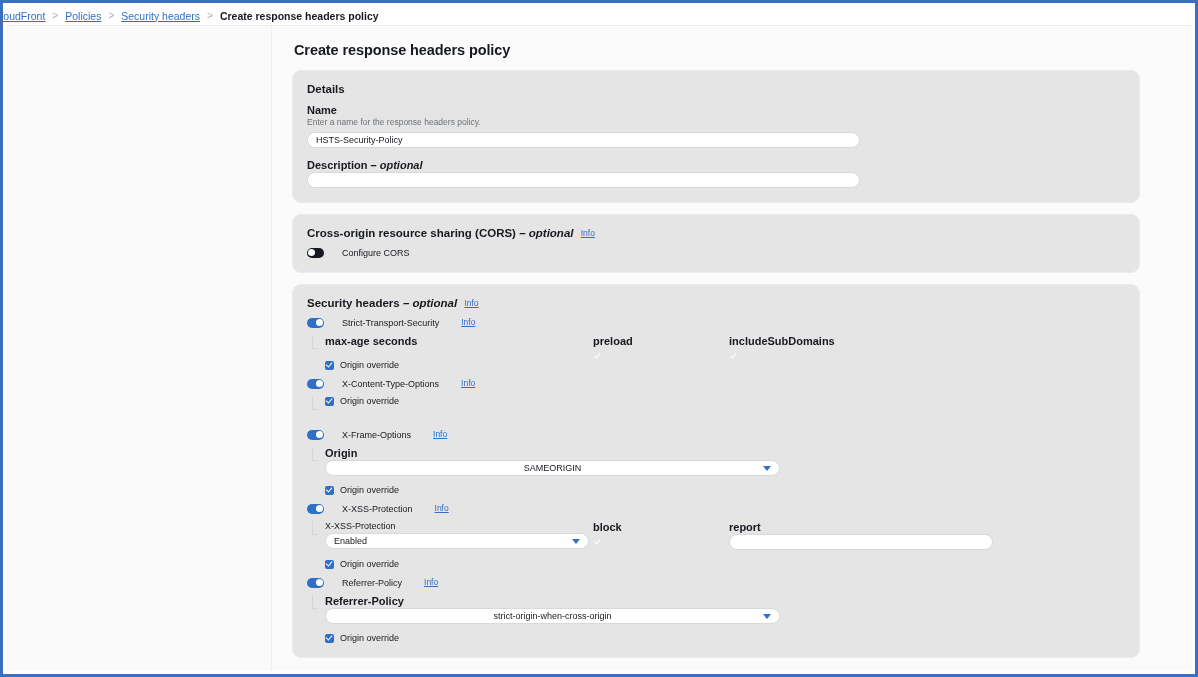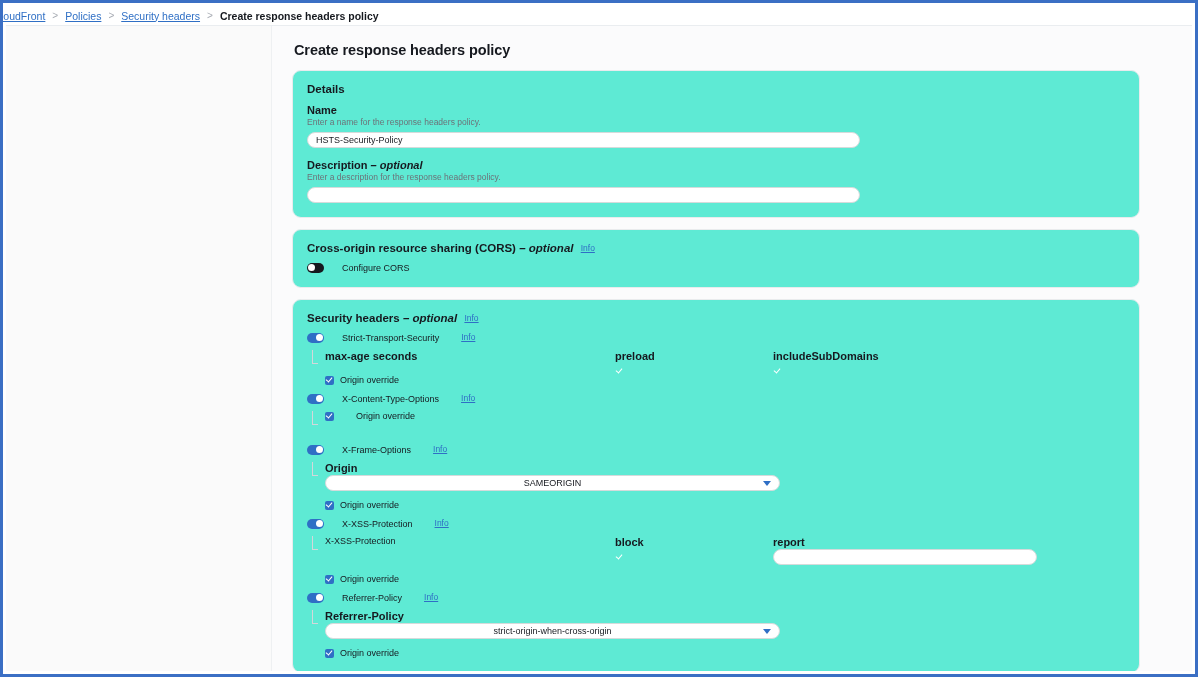--- a/index.html
+++ b/index.html
@@ -49,21 +49,21 @@
     background:#fbfbfc;
     padding:10px 52px 0 20px;
     overflow:hidden;
   }
   #page-title {
     font-size:14.5px; font-weight:700; color:#16191f;
     margin:6px 0 12px 2px; letter-spacing:-0.1px;
   }
   
   .card {
-    background:#5eead4;
+    background:#e5e5e5;
     border:1px solid #e9ebed;
     border-radius:9px;
     padding:12px 30px 14px 14px;
     margin-bottom:11px;
   }
   .card-title {
     font-size:11.5px; font-weight:700; color:#16191f;
     margin:0 0 9px 0;
   }
   .card-title .opt { font-style:italic; font-weight:700; }
@@ -143,21 +143,21 @@
     border-left:4px solid transparent; border-right:4px solid transparent;
     border-top:5px solid #2f6fc5;
   }
 
   
   .row3 { display:flex; gap:0; }
   .col-a { width:268px; }
   .col-b { width:136px; }
   .col-c { width:268px; }
   .mt8 { margin-top:9px; }
-  .mt6 { margin-top:7px;gap:22px; }
+  .mt6 { margin-top:7px; }
   .w455 { width:455px;justify-content:center; }
   .lbl-plain { font-size:9px; font-weight:400; color:#16191f; margin-bottom:2px; }
 </style>
 </head>
 <body>
 
 <div id="frame">
 
   <div id="breadcrumb-bar">
     <span id="bc-first" class="crumb-link">loudFront</span>
@@ -184,21 +184,20 @@
           <div class="field-label">Name</div>
           <div class="field-desc">Enter a name for the response headers policy.</div>
           <input class="txt" type="text" value="HSTS-Security-Policy" style="">
         </div>
 
         <div>
           <div class="field-label">
             <span>Description</span>
             <span class="opt">– optional</span>
           </div>
-          <div class="field-desc">Enter a description for the response headers policy.</div>
           <input class="txt" type="text" value="" style="">
         </div>
       </div>
 
       <div class="card">
         <div class="card-title">
           <span>Cross-origin resource sharing (CORS)</span>
           <span class="opt">– optional</span>
           <span class="info-link">Info</span>
         </div>
@@ -283,20 +282,24 @@
           <span class="toggle on">
               <span class="knob"></span>
             </span>
           <span class="toggle-label">X-XSS-Protection</span>
           <span class="info-link">Info</span>
         </div>
         <div class="tree-block">
           <div class="row3 mt6">
             <div class="col-a">
               <div class="lbl-plain">X-XSS-Protection</div>
+              <div class="select" style="width:264px">
+                <span>Enabled</span>
+                <span class="arrow"></span>
+              </div>
             </div>
             <div class="col-b">
               <div class="field-label">block</div>
               <div style="padding-top:3px"><span class="cb"></span></div>
             </div>
             <div class="col-c">
               <div class="field-label">report</div>
               <input class="txt" style="width: 264px;" type="text" value="">
             </div>
           </div>

